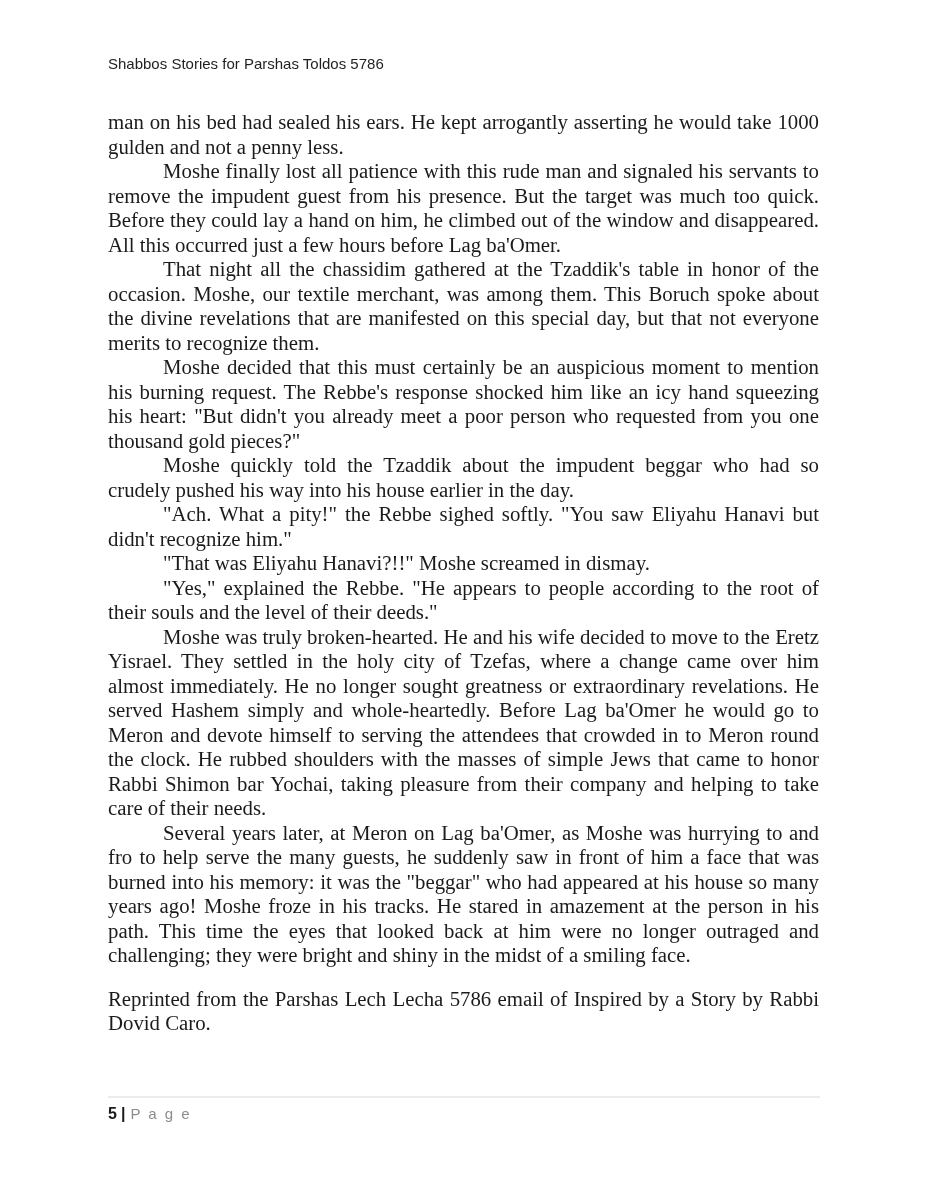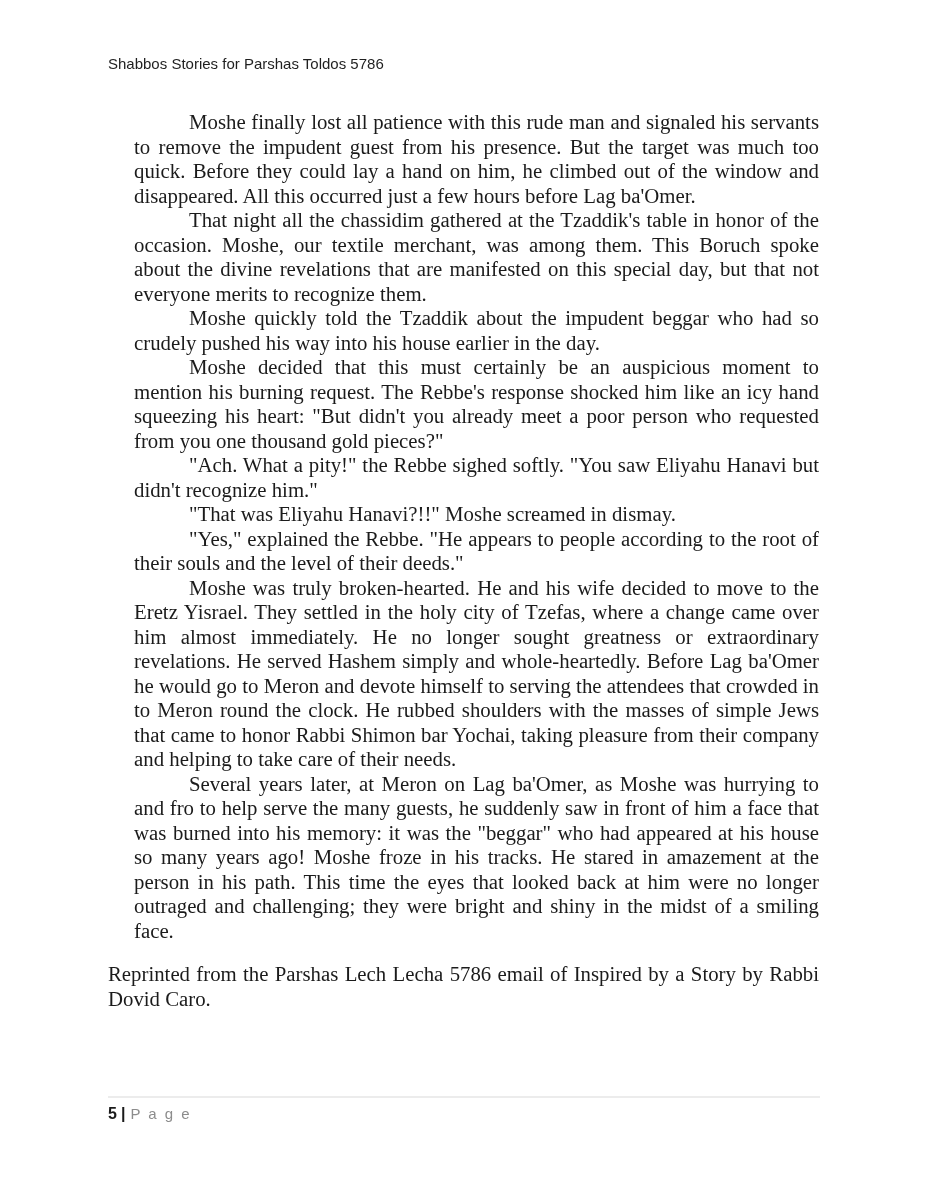--- a/index.html
+++ b/index.html
@@ -33,21 +33,20 @@
     line-height: 24.5px;
     color: #1b1b1b;
     text-align: justify;
   }
   .doc-body p {
     margin: 0;
     padding: 0;
   }
   .doc-body p.indent {
     text-indent: 55px;
-    margin-left: 26px;
   }
   .doc-body p.italic {
   }
   .doc-body p.spaced-before {
     margin-top: 19px;
   }
   .doc-footer {
     position: absolute;
     left: 108px;
     top: 1096px;
@@ -82,24 +81,25 @@
 </head>
 <body>
 
 <div class="page">
 
   <div class="doc-header">
     <span>Shabbos Stories for Parshas Toldos 5786</span>
   </div>
 
   <div class="doc-body">
+      <p>man on his bed had sealed his ears. He kept arrogantly asserting he would take 1000 gulden and not a penny less.</p>
       <p class="indent">Moshe finally lost all patience with this rude man and signaled his servants to remove the impudent guest from his presence. But the target was much too quick. Before they could lay a hand on him, he climbed out of the window and disappeared. All this occurred just a few hours before Lag ba'Omer.</p>
       <p class="indent">That night all the chassidim gathered at the Tzaddik's table in honor of the occasion. Moshe, our textile merchant, was among them. This Boruch spoke about the divine revelations that are manifested on this special day, but that not everyone merits to recognize them.</p>
+      <p class="indent">Moshe decided that this must certainly be an auspicious moment to mention his burning request. The Rebbe's response shocked him like an icy hand squeezing his heart: "But didn't you already meet a poor person who requested from you one thousand gold pieces?"</p>
       <p class="indent">Moshe quickly told the Tzaddik about the impudent beggar who had so crudely pushed his way into his house earlier in the day.</p>
-      <p class="indent">Moshe decided that this must certainly be an auspicious moment to mention his burning request. The Rebbe's response shocked him like an icy hand squeezing his heart: "But didn't you already meet a poor person who requested from you one thousand gold pieces?"</p>
       <p class="indent">"Ach. What a pity!" the Rebbe sighed softly. "You saw Eliyahu Hanavi but didn't recognize him."</p>
       <p class="indent">"That was Eliyahu Hanavi?!!" Moshe screamed in dismay.</p>
       <p class="indent">"Yes," explained the Rebbe. "He appears to people according to the root of their souls and the level of their deeds."</p>
       <p class="indent">Moshe was truly broken-hearted. He and his wife decided to move to the Eretz Yisrael. They settled in the holy city of Tzefas, where a change came over him almost immediately. He no longer sought greatness or extraordinary revelations. He served Hashem simply and whole-heartedly. Before Lag ba'Omer he would go to Meron and devote himself to serving the attendees that crowded in to Meron round the clock. He rubbed shoulders with the masses of simple Jews that came to honor Rabbi Shimon bar Yochai, taking pleasure from their company and helping to take care of their needs.</p>
       <p class="indent">Several years later, at Meron on Lag ba'Omer, as Moshe was hurrying to and fro to help serve the many guests, he suddenly saw in front of him a face that was burned into his memory: it was the "beggar" who had appeared at his house so many years ago! Moshe froze in his tracks. He stared in amazement at the person in his path. This time the eyes that looked back at him were no longer outraged and challenging; they were bright and shiny in the midst of a smiling face.</p>
       <p class="italic spaced-before">Reprinted from the Parshas Lech Lecha 5786 email of Inspired by a Story by Rabbi Dovid Caro.</p>
     </div>
 
   <div class="doc-footer">
     <div class="footer-rule"></div>

